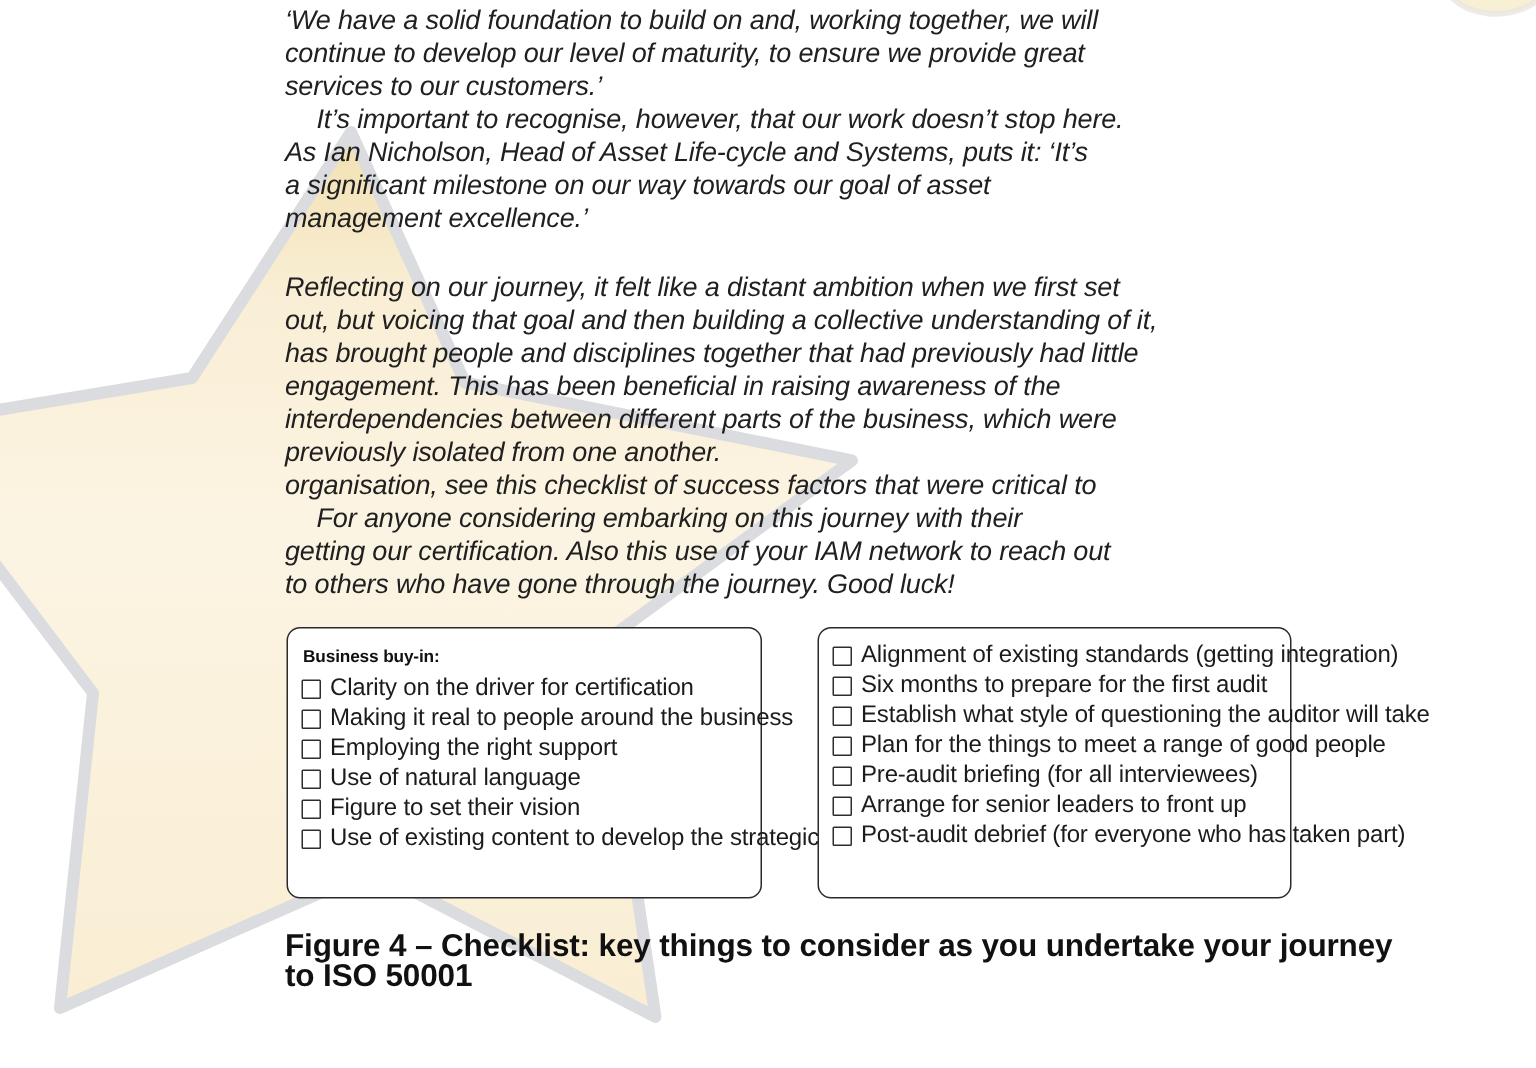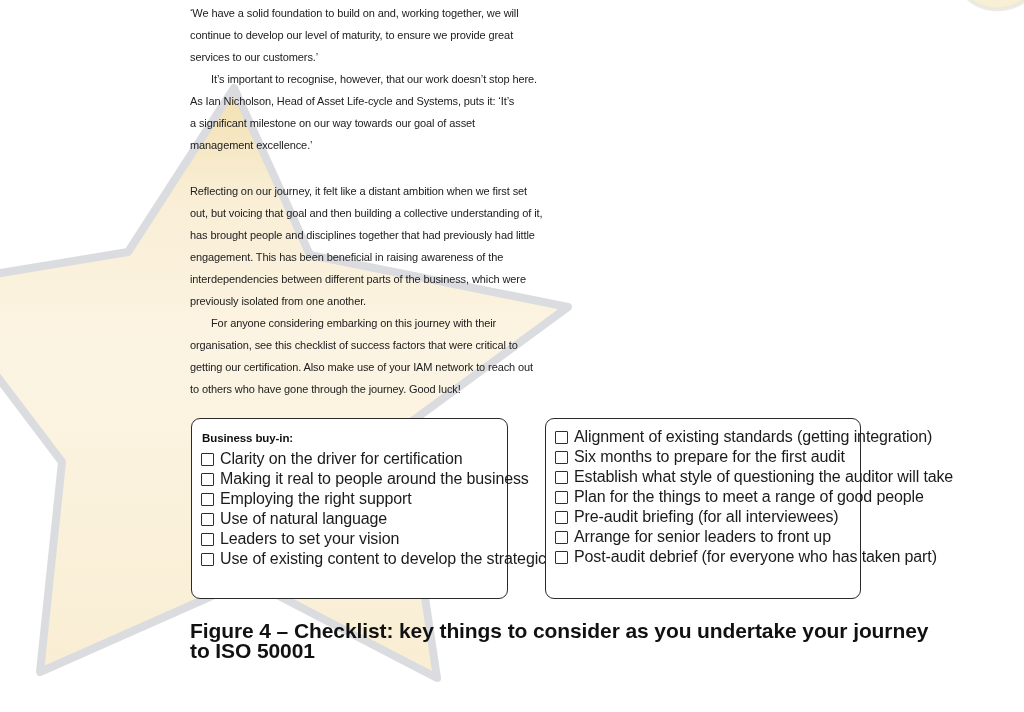--- a/index.html
+++ b/index.html
@@ -6,22 +6,22 @@
   .page{
     position:relative;
     width:1024px;height:712px;
     overflow:hidden;
     background:var(--page-bg,#ffffff);
     font-family:"Liberation Sans","DejaVu Sans",sans-serif;
   }
   .star-svg{position:absolute;left:0;top:0;z-index:1;}
   .article{position:absolute;left:190px;top:2px;z-index:2;}
   .line{
-    font-size:11px;line-height:22px;letter-spacing:-0.1px;
-    color:var(--text,#202020);white-space:pre;
+    font-size:18px;line-height:22px;letter-spacing:-0.1px;
+    color:var(--text,#202020);white-space:pre;font-style:italic;
   }
   .line.indent{padding-left:21px;}
   .para2{margin-top:24px;}
   .box{
     position:absolute;top:418px;height:181px;
     background:var(--box-bg,#ffffff);
     border:1.6px solid var(--box-border,#2a2a2a);
     border-radius:9px;z-index:2;box-sizing:border-box;
     padding:11px 6px 0 9px;
   }
@@ -87,25 +87,25 @@
         <div class="line">out, but voicing that goal and then building a collective understanding of it,</div>
 
         <div class="line">has brought people and disciplines together that had previously had little</div>
 
         <div class="line">engagement. This has been beneficial in raising awareness of the</div>
 
         <div class="line">interdependencies between different parts of the business, which were</div>
 
         <div class="line">previously isolated from one another.</div>
 
+        <div class="line">organisation, see this checklist of success factors that were critical to</div>
+
         <div class="line indent">For anyone considering embarking on this journey with their</div>
 
-        <div class="line">organisation, see this checklist of success factors that were critical to</div>
-
-        <div class="line">getting our certification. Also make use of your IAM network to reach out</div>
+        <div class="line">getting our certification. Also this use of your IAM network to reach out</div>
 
         <div class="line">to others who have gone through the journey. Good luck!</div>
       </div>
   </div>
 
   <div class="box box-left">
     <div class="box-title">Business buy-in:</div>
     <div>
 
         <div class="check-row">
@@ -123,21 +123,21 @@
           <span class="check-label">Employing the right support</span>
         </div>
 
         <div class="check-row">
           <span class="checkbox"></span>
           <span class="check-label">Use of natural language</span>
         </div>
 
         <div class="check-row">
           <span class="checkbox"></span>
-          <span class="check-label">Leaders to set your vision</span>
+          <span class="check-label">Figure to set their vision</span>
         </div>
 
 
         <div class="check-row">
           <span class="checkbox"></span>
           <span class="check-label">Use of existing content to develop the strategic products</span>
         </div>
       </div>
   </div>
 

